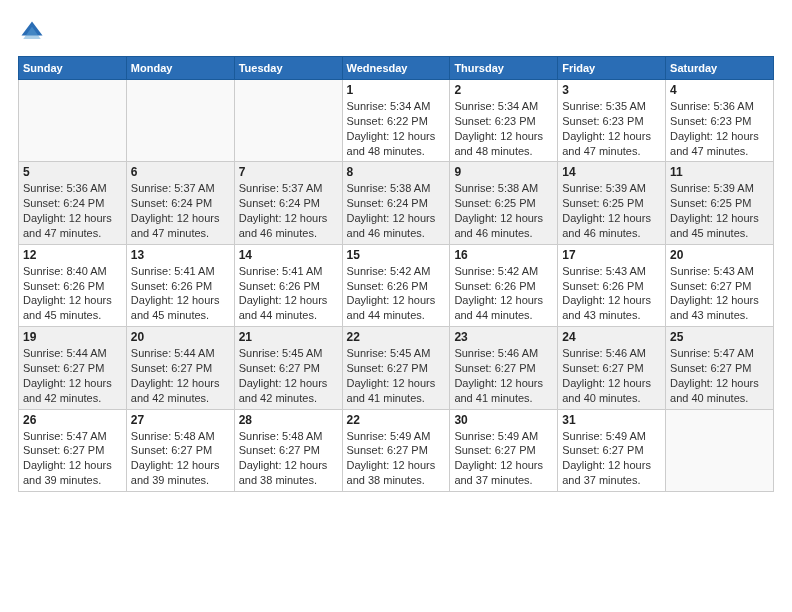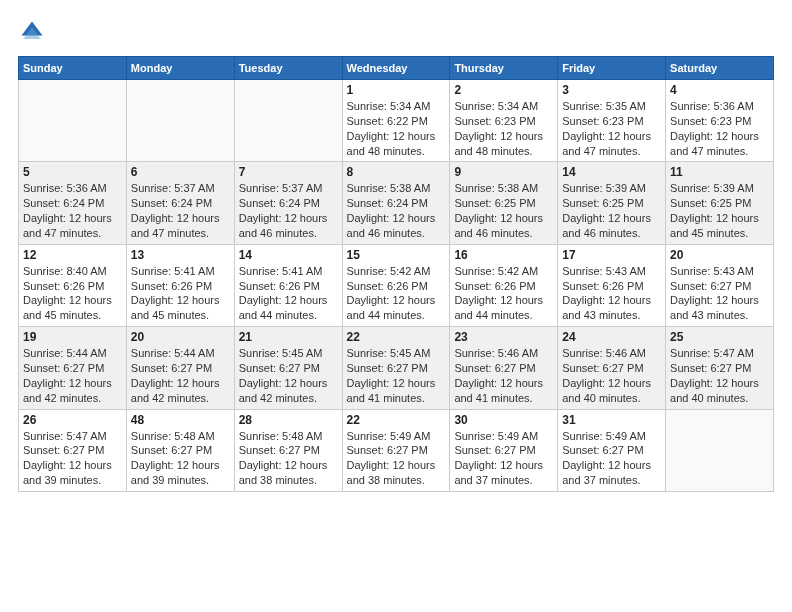--- a/index.html
+++ b/index.html
@@ -326,21 +326,21 @@
         </tr>
         <tr>
           <td>
             <span class="day-number">26</span>
             <div class="day-info" style="white-space: pre-line;">Sunrise: 5:47 AM
 Sunset: 6:27 PM
 Daylight: 12 hours
 and 39 minutes.</div>
           </td>
           <td>
-            <span class="day-number">48</span>
+            <span class="day-number">27</span>
             <div class="day-info" style="white-space: pre-line;">Sunrise: 5:48 AM
 Sunset: 6:27 PM
 Daylight: 12 hours
 and 39 minutes.</div>
           </td>
           <td>
             <span class="day-number">28</span>
             <div class="day-info" style="white-space: pre-line;">Sunrise: 5:48 AM
 Sunset: 6:27 PM
 Daylight: 12 hours

